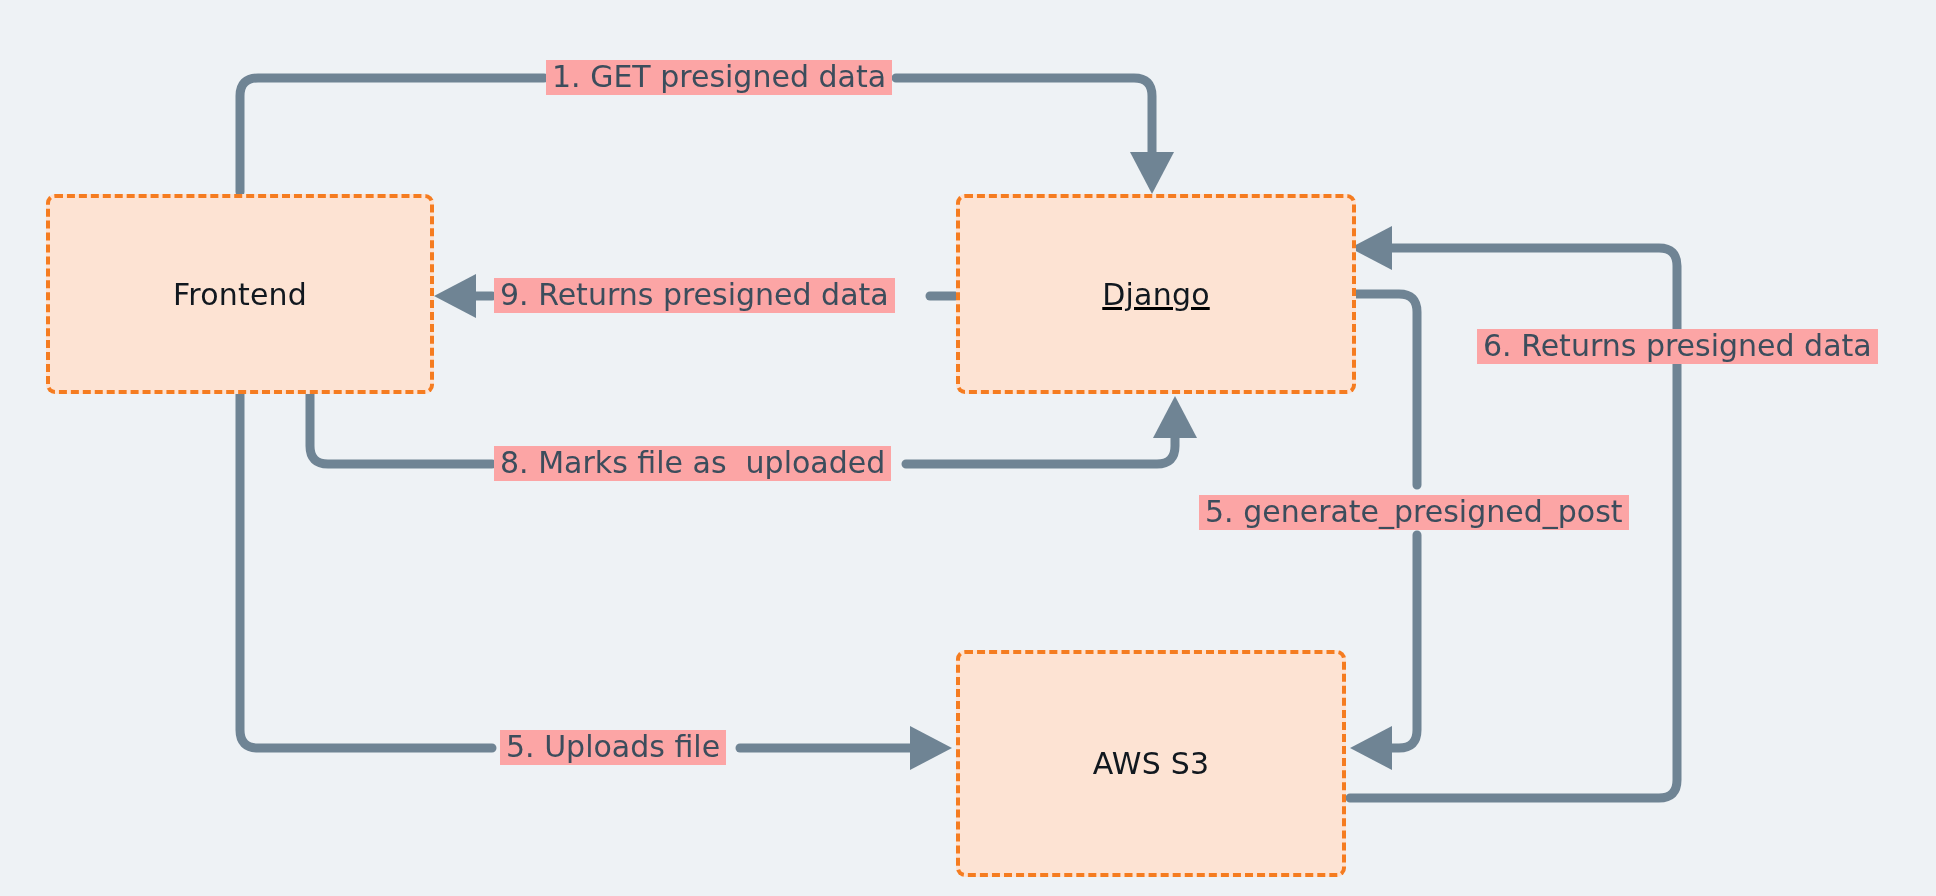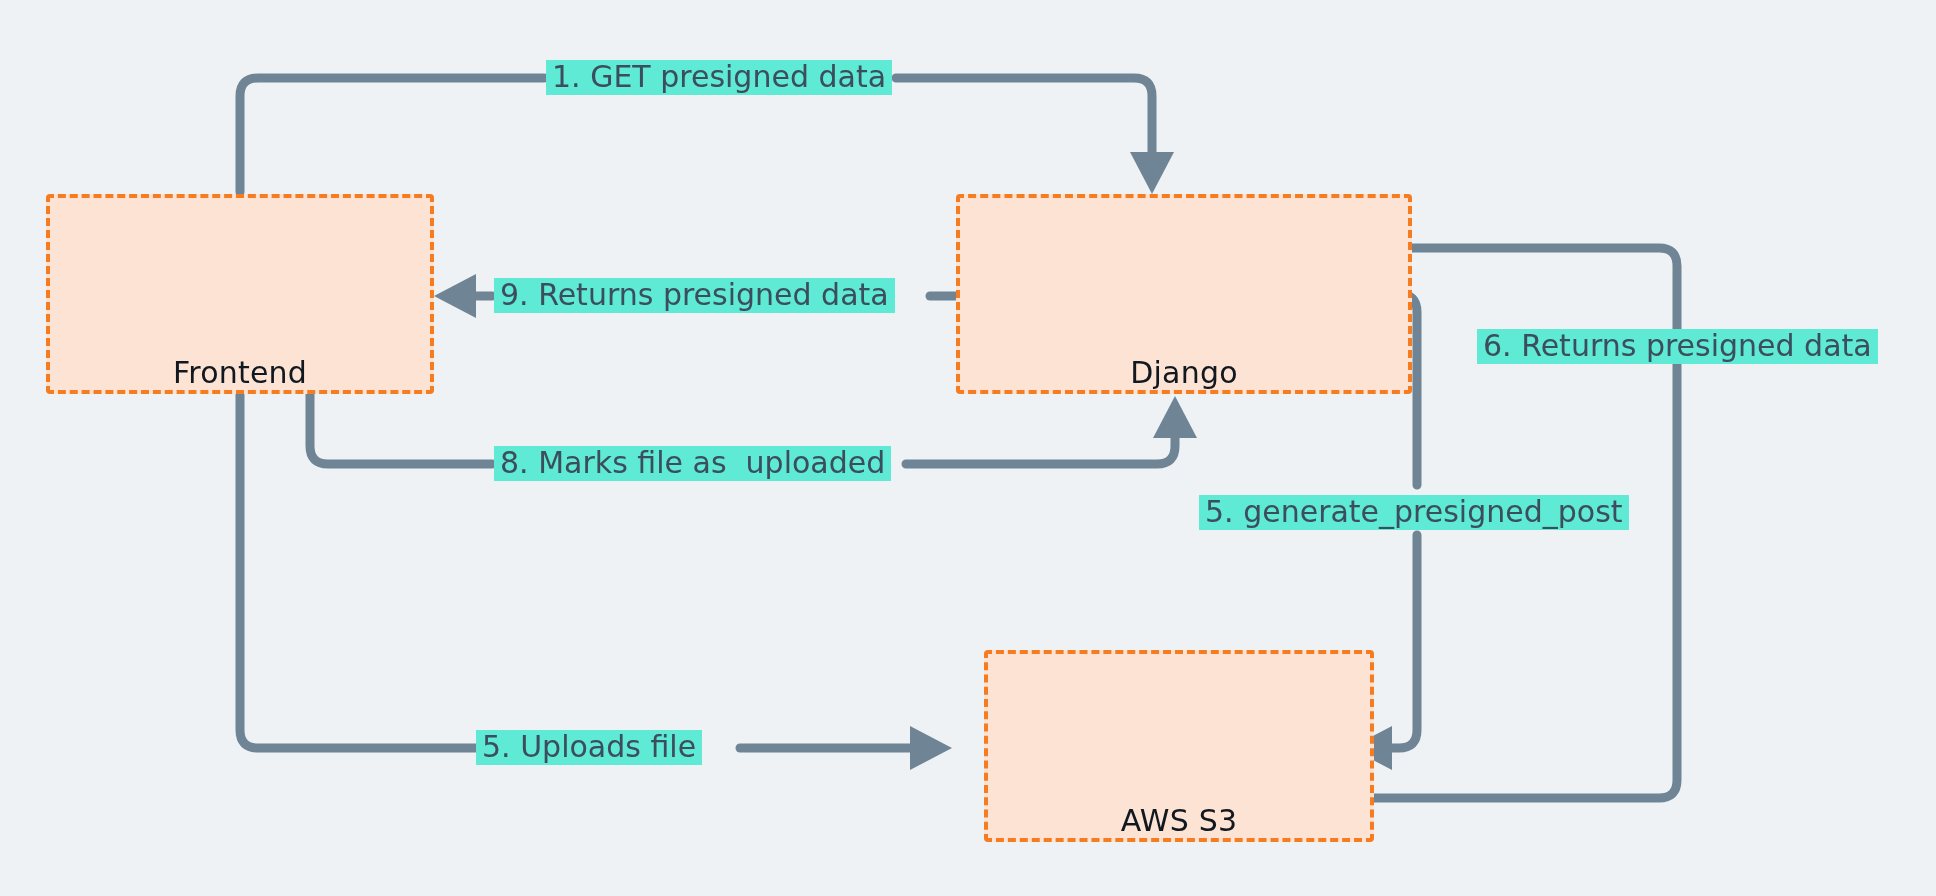--- a/index.html
+++ b/index.html
@@ -15,39 +15,39 @@
     width: 1936px;
     height: 896px;
     background: #eef2f5;
     overflow: hidden;
   }
   .node {
     position: absolute;
     box-sizing: border-box;
     background: #fde3d3;
     border: 4px dashed #f57c20;
-    border-radius: 4px;
+    border-radius: 9px;
     display: flex;
-    align-items: flex-end;
+    align-items: center;
     justify-content: center;
     z-index: 3;
   }
   .node-label {
     font-size: 30px;
     color: #11181f;
     letter-spacing: 0.2px;
     font-family: "DejaVu Sans", sans-serif;
   }
   .edge-label {
     position: absolute;
     font-size: 30px;
     color: #3c4d5c;
     white-space: pre;
     z-index: 4;
-    background: #5eead4;
+    background: #fca5a5;
     padding: 0 6px;
     line-height: 1.15;
     font-family: "DejaVu Sans", sans-serif;
   }
   svg.wires {
     position: absolute;
     left: 0;
     top: 0;
     width: 1936px;
     height: 896px;
@@ -104,33 +104,33 @@
       <path class="wire" d="M 240 394 L 240 730 Q 240 748 258 748 L 492 748"></path>
       <path class="wire" d="M 740 748 L 916 748"></path>
       <polygon class="arrowfill" points="952,748 910,726 910,770"></polygon>
     </g>
   </svg>
 
   <div class="node" style="left:46px; top:194px; width:388px; height:200px;">
     <span class="node-label">Frontend</span>
   </div>
 
-  <div class="node" style="left:956px; top:194px; width:456px; height:200px;">
+  <div class="node" style="left:956px; top:194px; width:400px; height:200px;text-decoration:underline;">
     <span class="node-label">Django</span>
   </div>
 
-  <div class="node" style="left:956px; top:650px; width:390px; height:192px;margin-left:28px;">
+  <div class="node" style="left:956px; top:650px; width:390px; height:227px;">
     <span class="node-label">AWS S3</span>
   </div>
 
   <div class="edge-label" style="left:546px; top:60px;">1. GET presigned data</div>
 
   <div class="edge-label" style="left:1199px; top:495px;">5. generate_presigned_post</div>
 
   <div class="edge-label" style="left:1477px; top:329px;">6. Returns presigned data</div>
 
   <div class="edge-label" style="left:494px; top:278px;">9. Returns presigned data</div>
 
-  <div class="edge-label" style="left:476px; top:730px;">5. Uploads file</div>
+  <div class="edge-label" style="left:500px; top:730px;">5. Uploads file</div>
 
   <div class="edge-label" style="left:494px; top:446px;">8. Marks file as  uploaded</div>
 
 </div>
 
 </body></html>

